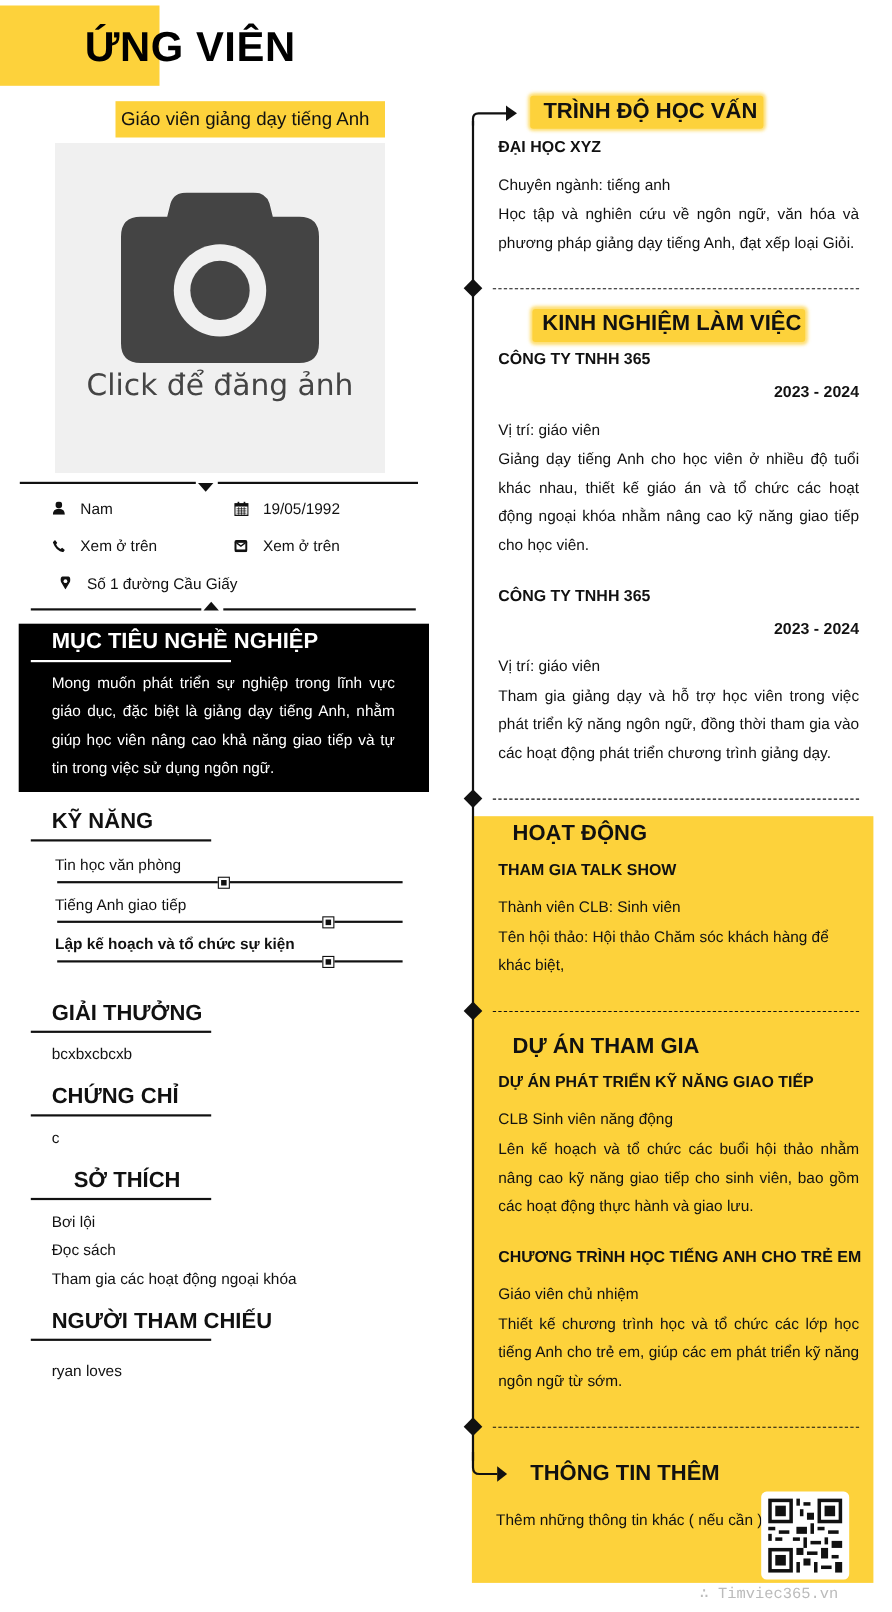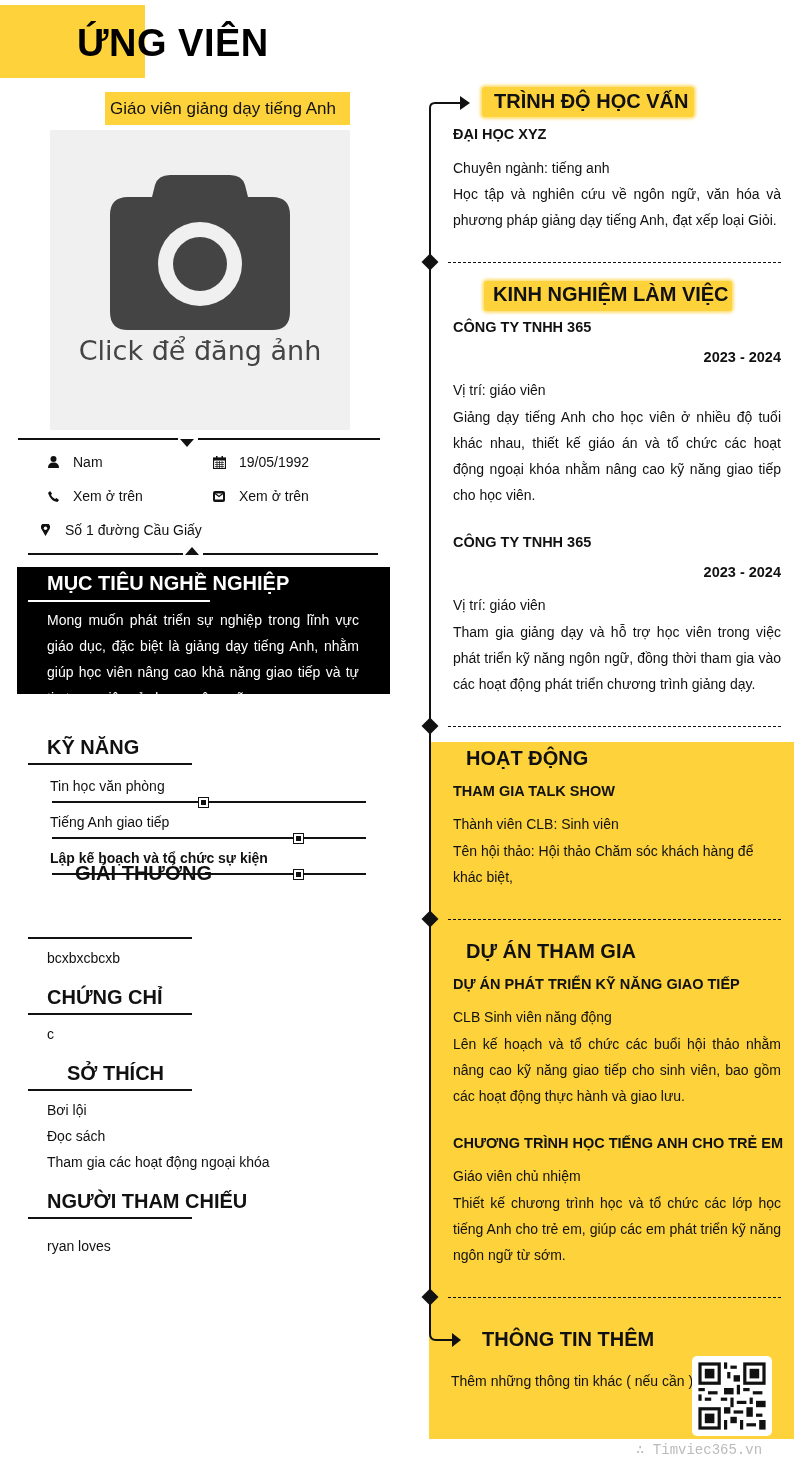--- a/index.html
+++ b/index.html
@@ -18,21 +18,21 @@
   .photo .cam-label { position: absolute; left: 0; top: 205px; width: 300px; text-align: center; font-size: 27px; color: #444; font-family: "DejaVu Sans", sans-serif; }
 
   
   .hline { height: 2px; background: #111; }
   .tri-down { width: 0; height: 0; border-left: 7px solid transparent; border-right: 7px solid transparent; border-top: 8px solid #111; }
   .tri-up { width: 0; height: 0; border-left: 7px solid transparent; border-right: 7px solid transparent; border-bottom: 8px solid #111; }
   .info { font-size: 14px; white-space: nowrap; display: flex; align-items: center; }
   .info .ico { width: 14px; height: 14px; margin-right: 13px; display: inline-flex; align-items: center; justify-content: center; }
 
   
-  .objective { left: 17px; top: 567px; width: 373px; height: 127px; background: #000; color: #fff; }
+  .objective { left: 17px; top: 567px; width: 373px; height: 153px; background: #000; color: #fff; }
   .objective h2 { position: absolute; left: 30px; top: 5px; font-size: 20px; font-weight: bold; white-space: nowrap; }
   .objective .uline { position: absolute; left: 11px; top: 33px; width: 182px; height: 2px; background: #fff; }
   .objective p { position: absolute; left: 30px; top: 40px; width: 312px; font-size: 14px; line-height: 26px; text-align: justify; }
 
   .sec-h { font-size: 20px; font-weight: bold; white-space: nowrap; text-align: right; }
   .sec-u { width: 164px; height: 2px; background: #111; }
   .skill-label { font-size: 14px; white-space: nowrap; }
   .skill-track { height: 2px; background: #111; }
   .skill-knob { width: 11px; height: 11px; border: 1.5px solid #111; background: #fff; }
   .skill-knob::after { content: ""; position: absolute; left: 1.5px; top: 1.5px; width: 5px; height: 5px; background: #111; }
@@ -103,21 +103,21 @@
 <div class="abs info" style="left:212px;top:488px;">
   <span class="ico">
     <svg width="12" height="11" viewBox="0 0 12 11">
         <rect x="0" y="0" width="12" height="11" rx="2" fill="#111"></rect>
         <rect x="2" y="2.5" width="8" height="6" fill="#fff"></rect>
         <path d="M2 2.5 L6 5.5 L10 2.5" stroke="#111" stroke-width="1.2" fill="none"></path>
       </svg>
   </span>
   <span>Xem ở trên</span>
 </div>
-<div class="abs info" style="left:38px;top:522px;">
+<div class="abs info" style="left:52px;top:522px;">
   <span class="ico">
     <svg width="9" height="12" viewBox="0 0 9 12">
         <path d="M4.5 12 L1 6 A4.5 4.5 0 1 1 8 6 Z" fill="#111"></path>
         <circle cx="4.5" cy="4.3" r="1.7" fill="#fff"></circle>
       </svg>
   </span>
   <span>Số 1 đường Cầu Giấy</span>
 </div>
 
 <div class="abs hline" style="left:28px;top:553px;width:155px;"></div>
@@ -138,21 +138,21 @@
 <div class="abs skill-knob" style="left:198px;top:797px;"></div>
 
 <div class="abs skill-label" style="left:50px;top:814px;">Tiếng Anh giao tiếp</div>
 <div class="abs skill-track" style="left:52px;top:837px;width:314px;"></div>
 <div class="abs skill-knob" style="left:293px;top:833px;"></div>
 
 <div class="abs skill-label" style="left:50px;top:850px;font-weight:bold;">Lập kế hoạch và tổ chức sự kiện</div>
 <div class="abs skill-track" style="left:52px;top:873px;width:314px;"></div>
 <div class="abs skill-knob" style="left:293px;top:869px;"></div>
 
-<div class="abs sec-h" style="left:47px;top:862px;margin-left:28px;">GIẢI THƯỞNG</div>
+<div class="abs sec-h" style="left:47px;top:910px;">GIẢI THƯỞNG</div>
 <div class="abs sec-u" style="left:28px;top:937px;"></div>
 <div class="abs txt14" style="left:47px;top:950px;">bcxbxcbcxb</div>
 
 <div class="abs sec-h" style="left:47px;top:986px;">CHỨNG CHỈ</div>
 <div class="abs sec-u" style="left:28px;top:1013px;"></div>
 <div class="abs txt14" style="left:47px;top:1026px;">c</div>
 
 <div class="abs sec-h" style="left:47px;top:1062px;margin-left:20px;">SỞ THÍCH</div>
 <div class="abs sec-u" style="left:28px;top:1089px;"></div>
 <div class="abs txt14" style="left:47px;top:1102px;">Bơi lội</div>

